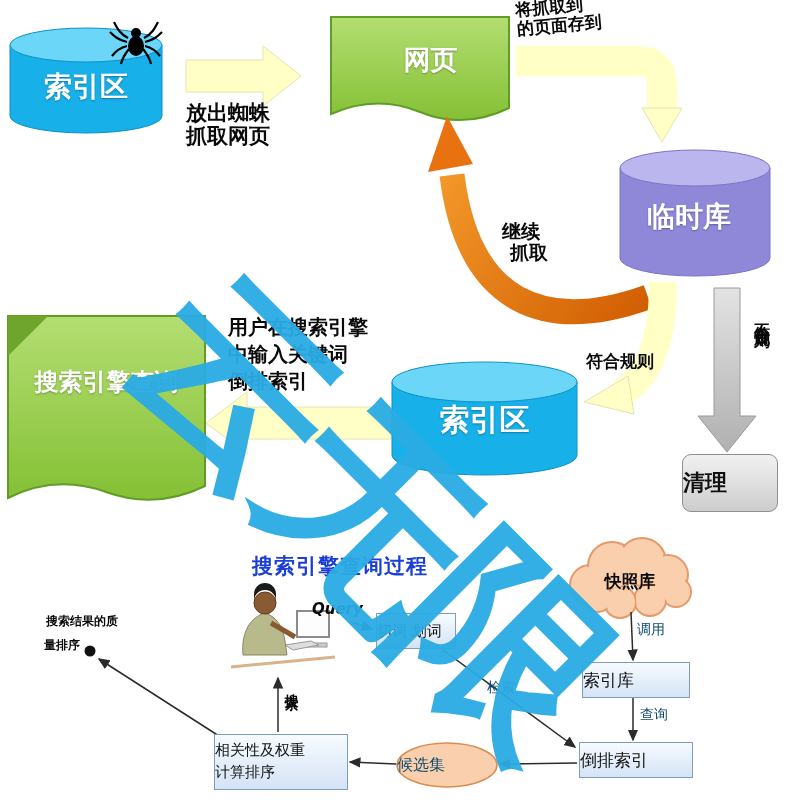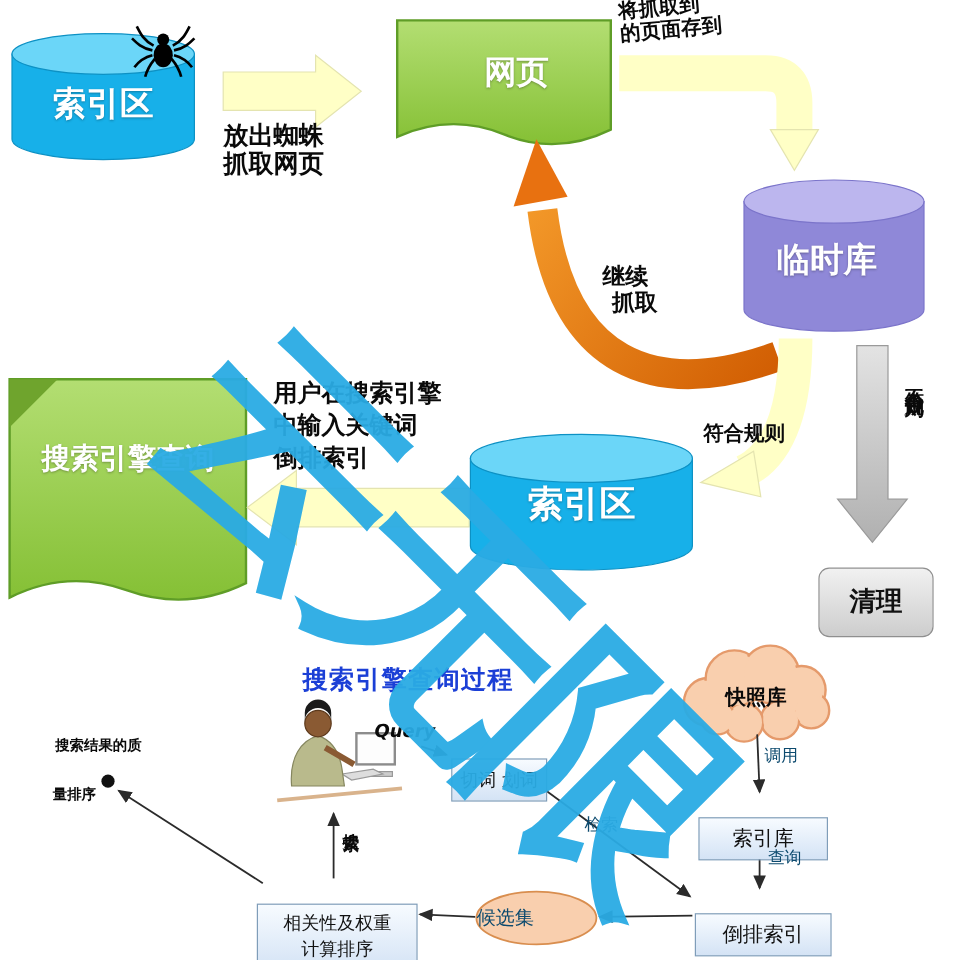--- a/index.html
+++ b/index.html
@@ -3,21 +3,21 @@
 <meta charset="utf-8">
 <style>
   html,body{margin:0;padding:0;background:#fff;}
   #stage{position:relative;width:800px;height:800px;background:#fff;overflow:hidden;
          font-family:"DejaVu Sans","Liberation Sans",sans-serif;}
   #shapes{position:absolute;left:0;top:0;z-index:1;}
   .lbl{position:absolute;z-index:10;color:#0c4a6e;}
   .cyl-lbl{color:#fff;font-weight:700;text-align:center;text-shadow:0 1px 2px rgba(0,0,0,.3);}
   .blk{font-weight:700;color:#0a0a0a;}
   .box{position:absolute;z-index:10;border:1px solid #7f9db9;
-       background:linear-gradient(#f7fbff,#d4e3f5);text-align:center;color:#111;margin-top:19px;}
+       background:linear-gradient(#f7fbff,#d4e3f5);text-align:left;color:#111;}
   .vert{writing-mode:vertical-rl;letter-spacing:2px;}
   #watermark{position:absolute;left:240px;top:240px;z-index:30;font-size:200px;line-height:1;
              font-weight:800;letter-spacing:-12px;white-space:nowrap;color:#2aabe4;opacity:.95;
              transform:rotate(45deg);transform-origin:0 0;pointer-events:none;}
   #clean-box{left:682px;top:454px;width:94px;height:56px;line-height:56px;border:1.5px solid #8f8f8f;
              border-radius:9px;background:linear-gradient(#f1f1f1,#cdcdcd);font-size:22px;font-weight:700;}
 </style>
 </head>
 <body>
 
@@ -206,18 +206,18 @@
 
   <div class="box" style="left:214px;top:734px;width:132px;height:50px;font-size:15px;line-height:22px;padding-top:4px;">
     <div>相关性及权重</div>
     <div>计算排序</div>
   </div>
 
   <div class="lbl blk vert" style="left:283px;top:683px;font-size:14px;">搜索</div>
 
   <div class="lbl blk" style="left:46px;top:611px;font-size:12px;line-height:20px;">
     <div>搜索结果的质</div>
-    <div style="margin-top:21px;margin-left:-2px;">量排序</div>
+    <div style="margin-top:4px;margin-left:-2px;">量排序</div>
   </div>
 
   <div id="watermark">云无限</div>
 
 </div>
 
 </body></html>

